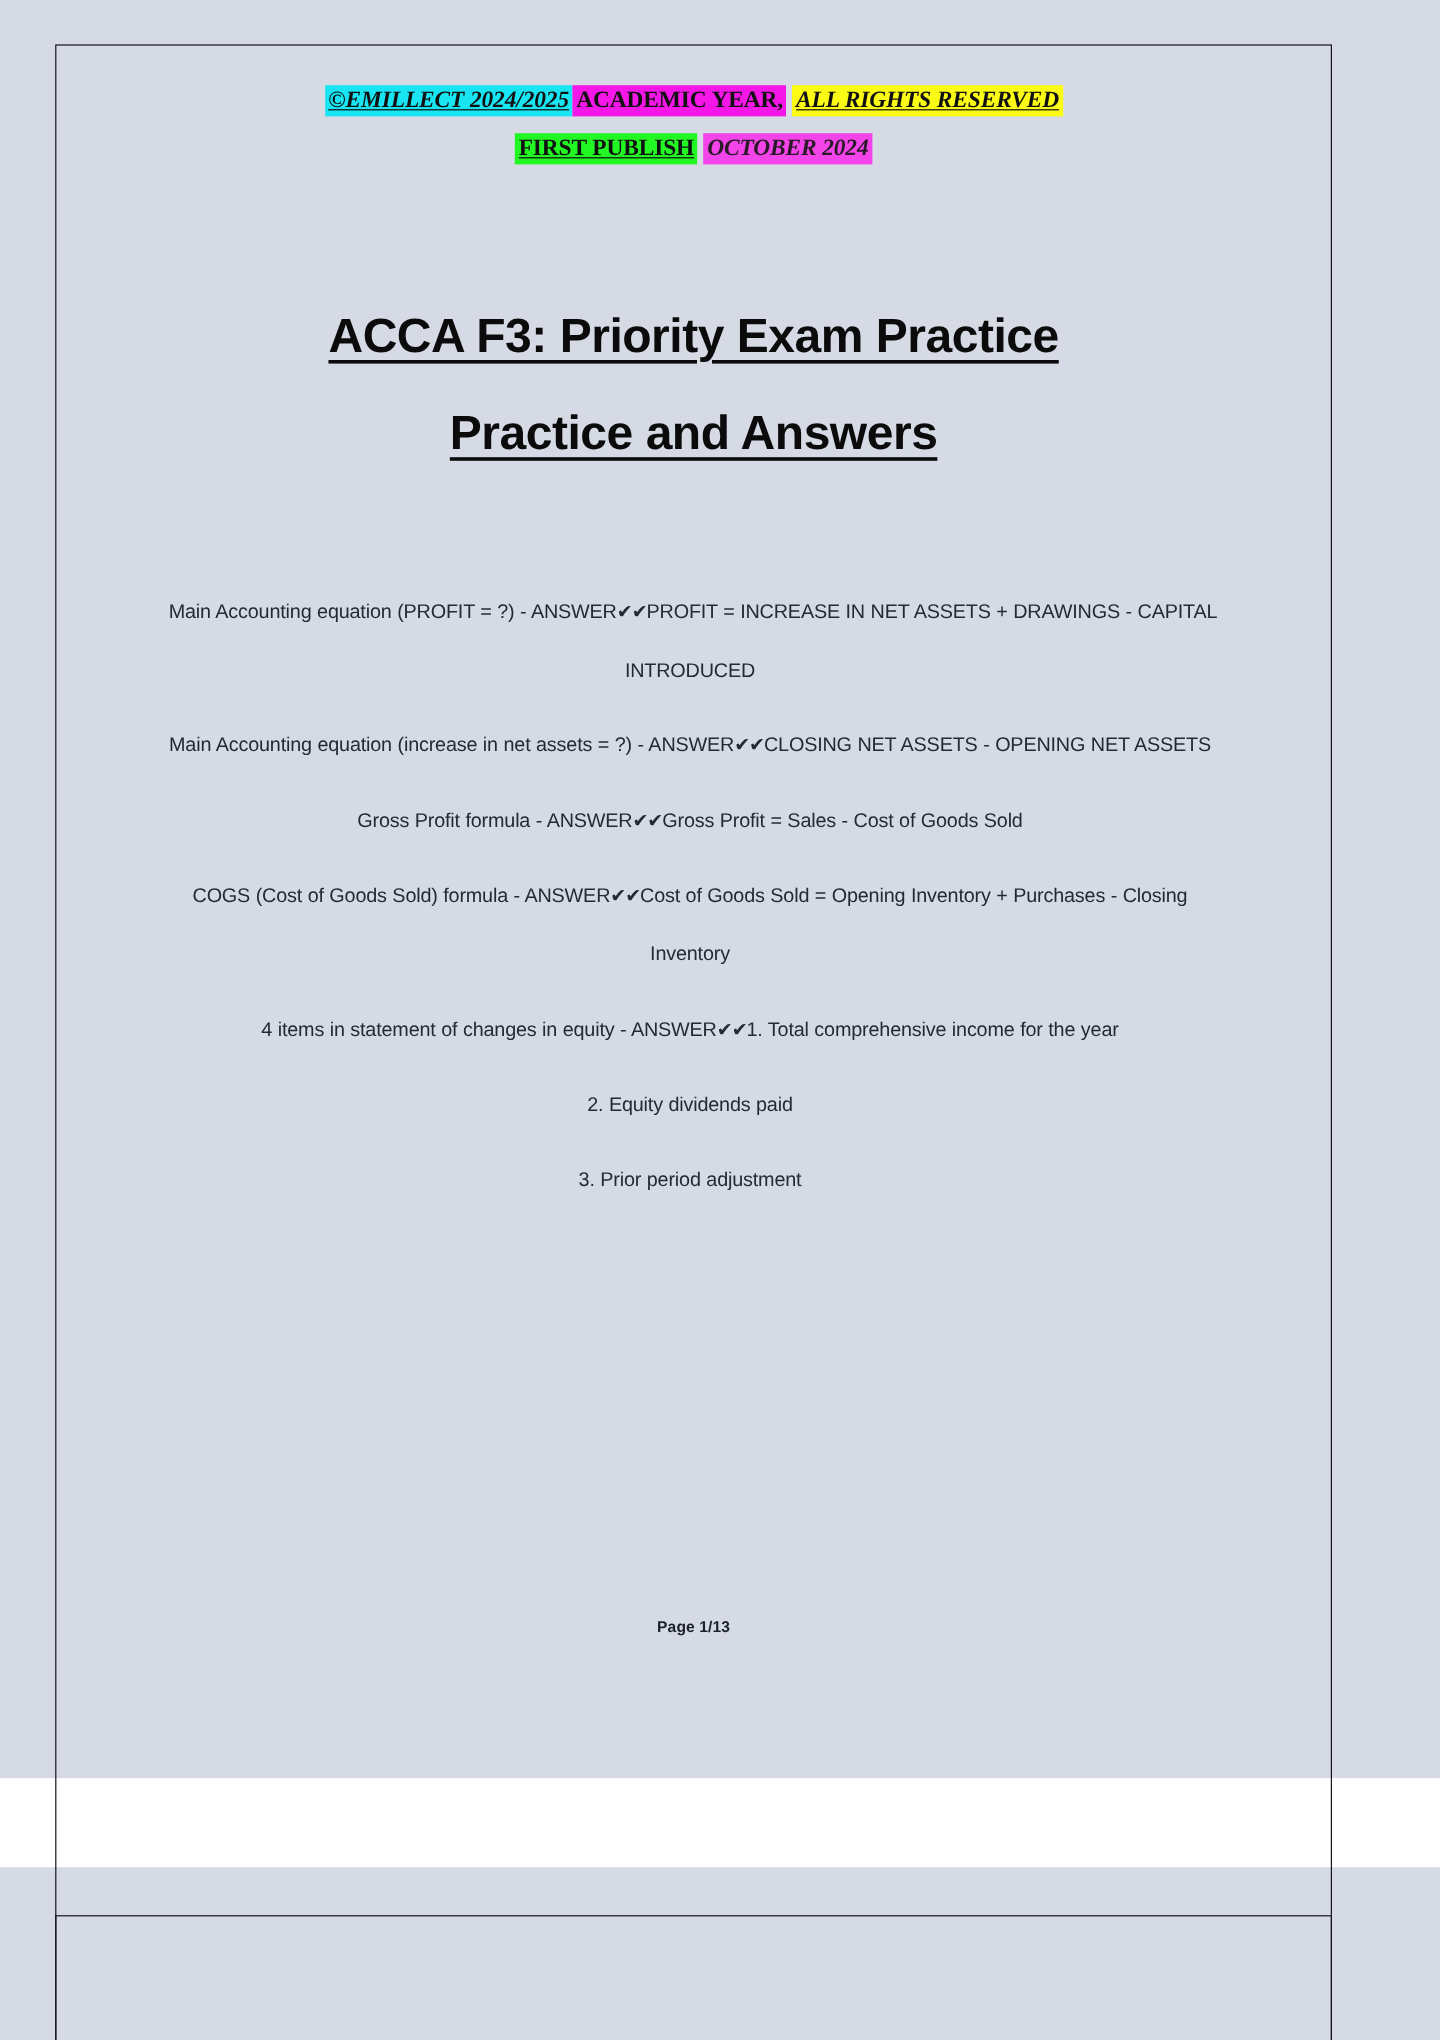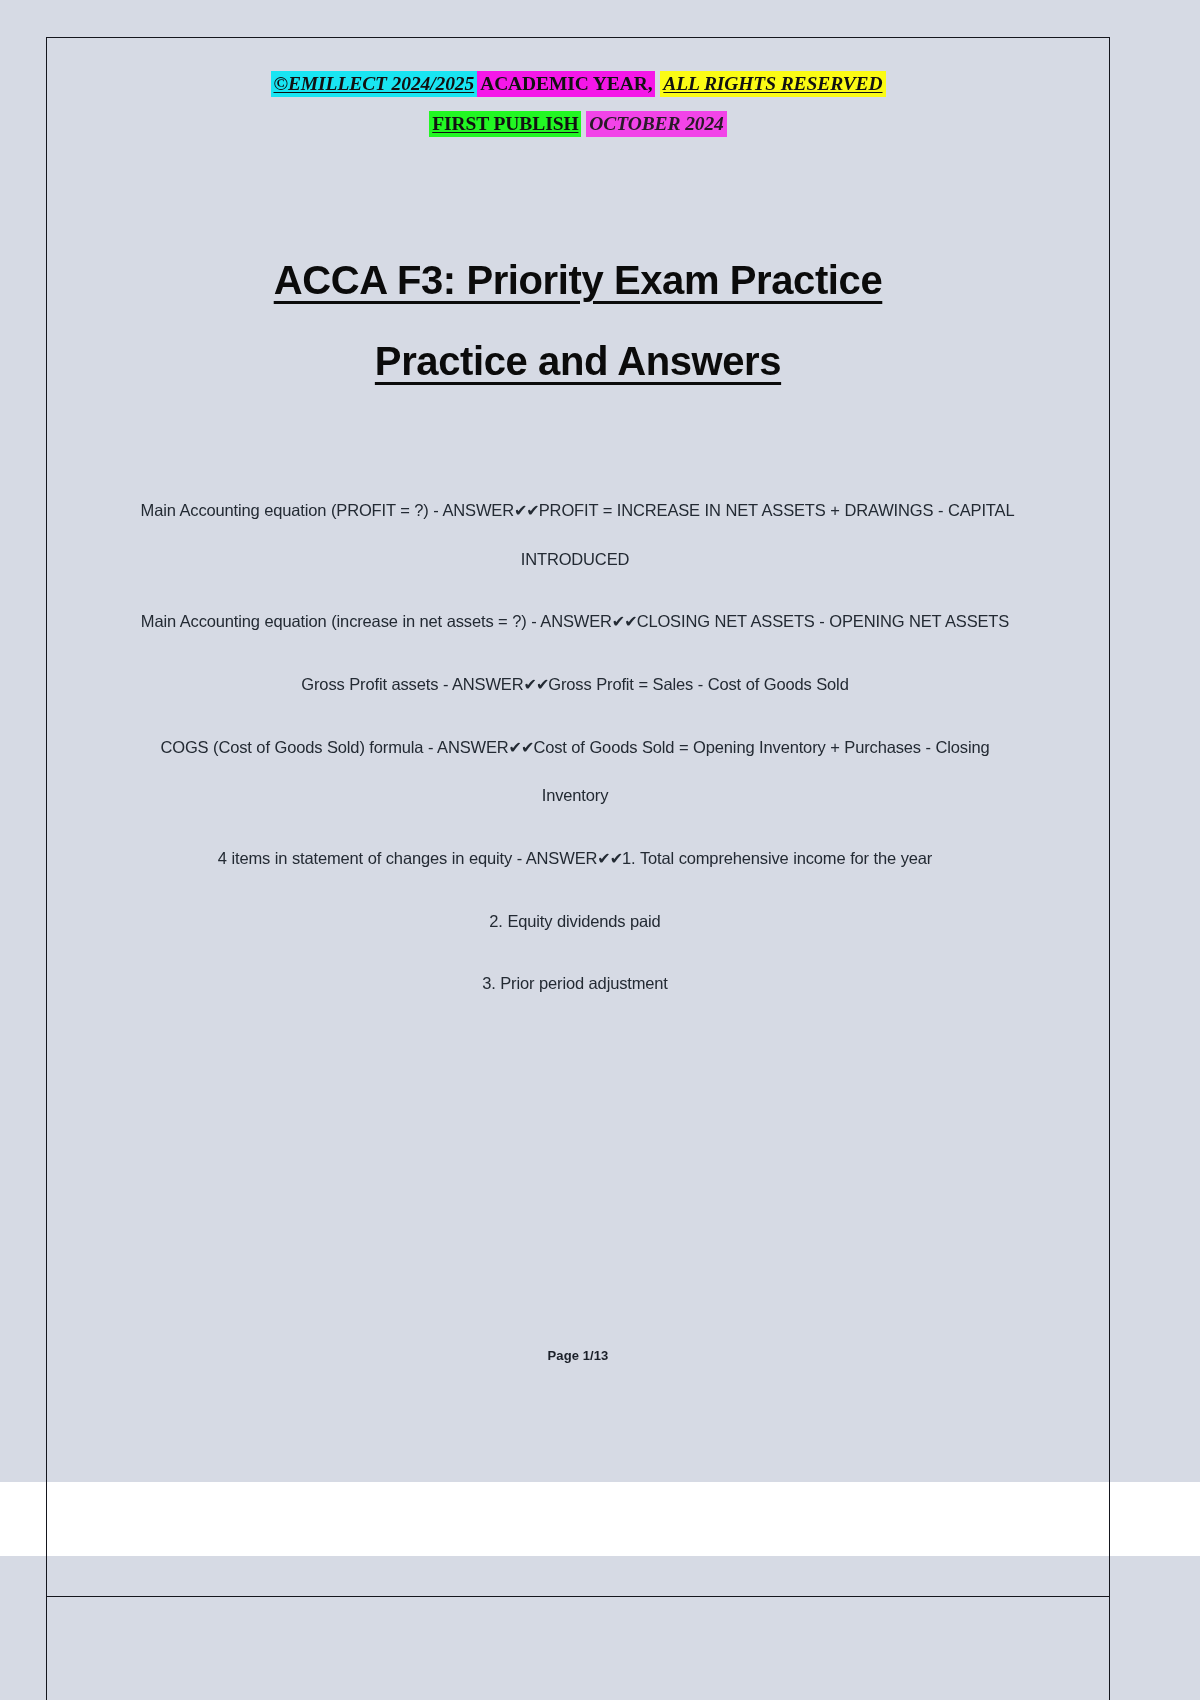--- a/index.html
+++ b/index.html
@@ -214,21 +214,21 @@
       <div class="doc-title-line doc-title-line-1"><span class="u">ACCA F3: Priority Exam Practice</span></div>
       <div class="doc-title-line doc-title-line-2"><span class="u">Practice and Answers</span></div>
     </div>
 
     <div class="body-block">
 
       <p class="qa-para first-indent"><span>Main Accounting equation (PROFIT = ?) - ANSWER</span><span class="tick">✔✔</span><span>PROFIT = INCREASE IN NET ASSETS + DRAWINGS - CAPITAL INTRODUCED</span></p>
 
       <p class="qa-para"><span>Main Accounting equation (increase in net assets = ?) - ANSWER</span><span class="tick">✔✔</span><span>CLOSING NET ASSETS - OPENING NET ASSETS</span></p>
 
-      <p class="qa-para"><span>Gross Profit assets - ANSWER</span><span class="tick">✔✔</span><span>Gross Profit = Sales - Cost of Goods Sold</span></p>
+      <p class="qa-para"><span>Gross Profit formula - ANSWER</span><span class="tick">✔✔</span><span>Gross Profit = Sales - Cost of Goods Sold</span></p>
 
       <p class="qa-para"><span>COGS (Cost of Goods Sold) formula - ANSWER</span><span class="tick">✔✔</span><span>Cost of Goods Sold = Opening Inventory + Purchases - Closing Inventory</span></p>
 
       <p class="qa-para"><span>4 items in statement of changes in equity - ANSWER</span><span class="tick">✔✔</span><span>1. Total comprehensive income for the year</span></p>
 
       <p class="qa-para"><span>2. Equity dividends paid</span></p>
 
       <p class="qa-para"><span>3. Prior period adjustment</span></p>
 
     </div>

